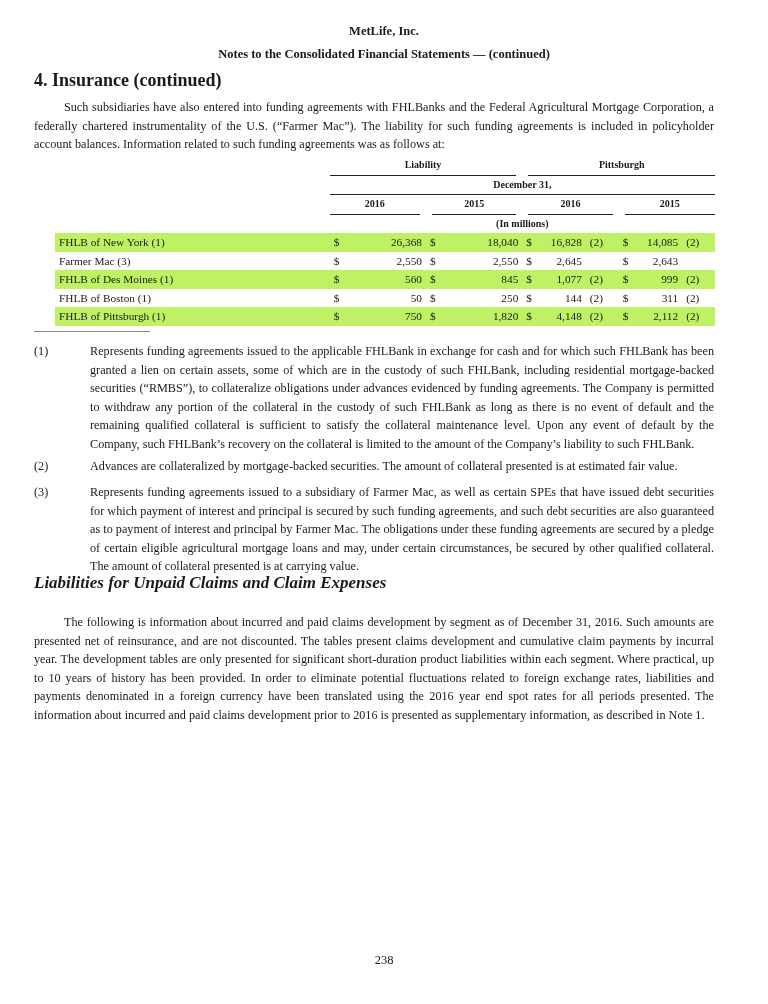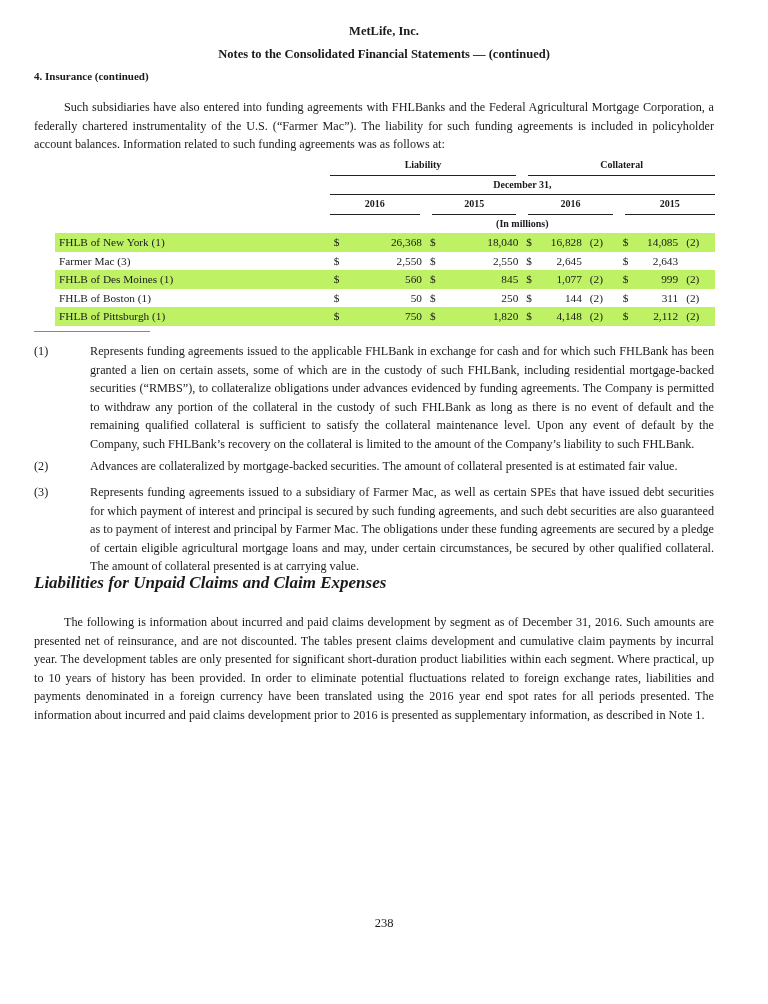--- a/index.html
+++ b/index.html
@@ -6,21 +6,21 @@
     body {
       width: 768px; height: 1004px; position: relative; overflow: hidden;
       font-family: "Liberation Serif", "DejaVu Serif", serif;
       color: #1a1a1a;
     }
     .page { position: absolute; left: 0; top: 0; width: 656px; height: 1004px; }
     .company { position: absolute; top: 24px; left: 0; width: 768px; text-align: center;
       font-weight: bold; font-size: 12.5px; }
     .notes-title { position: absolute; top: 47px; left: 0; width: 768px; text-align: center;
       font-weight: bold; font-size: 12.5px; }
-    .section-title { position: absolute; top: 70px; left: 34px; font-weight: bold; font-size: 11px; }
+    .section-title { position: absolute; top: 70px; left: 34px; font-weight: bold; font-size: 18px; }
     .para { position: absolute; left: 34px; width: 680px; font-size: 12.2px; line-height: 18.6px;
       text-align: justify; text-indent: 30px; margin: 0; }
     .p1 { top: 98px; }
     .p2 { top: 613px; }
 
     table.fund { position: absolute; top: 156px; left: 55px; width: 660px; border-collapse: collapse;
       font-size: 11.3px; }
     table.fund td, table.fund th { padding: 0; height: 18.5px; line-height: 18.5px; white-space: nowrap; }
     .hdr { font-weight: bold; font-size: 10px; text-align: center; margin-top: 42px; }
     .hdr-line { border-bottom: 1.3px solid #222; }
@@ -32,21 +32,21 @@
 
     .fn-rule { position: absolute; top: 331px; left: 34px; width: 116px; border-top: 1px solid #888; }
     .footnote { position: absolute; left: 34px; width: 680px; font-size: 12.2px; line-height: 18.6px; }
     .footnote .mark { position: absolute; left: 0; top: 0; }
     .footnote .text { margin-left: 56px; text-align: justify; }
     .fn1 { top: 342px; }
     .fn2 { top: 457px; }
     .fn3 { top: 483px; }
 
     .subhead { position: absolute; top: 573px; left: 34px; font-weight: bold; font-style: italic; font-size: 17px; }
-    .page-num { position: absolute; top: 916px; left: 0; width: 768px; text-align: center; font-size: 12.5px; }
+    .page-num { position: absolute; top: 953px; left: 0; width: 768px; text-align: center; font-size: 12.5px; }
   </style>
 </head>
 <body>
 
 <div class="page">
 
   <div class="company">MetLife, Inc.</div>
   <div class="notes-title">Notes to the Consolidated Financial Statements — (continued)</div>
   <div class="section-title">4. Insurance (continued)</div>
 
@@ -66,21 +66,21 @@
         <col style="width:46px">
         <col style="width:32px">
     </colgroup>
     <tbody>
         <tr>
       <td></td>
       <td colspan="4" class="hdr" style="padding-right:6px;">
             <div class="hdr-line">Liability</div>
           </td>
       <td colspan="6" class="hdr" style="padding-left:6px;">
-            <div class="hdr-line">Collateral</div>
+            <div class="hdr-line">Pittsburgh</div>
           </td>
     </tr>
     <tr>
       <td></td>
       <td colspan="10" class="hdr">
             <div class="hdr-line">December 31,</div>
           </td>
     </tr>
     <tr>
       <td></td>

